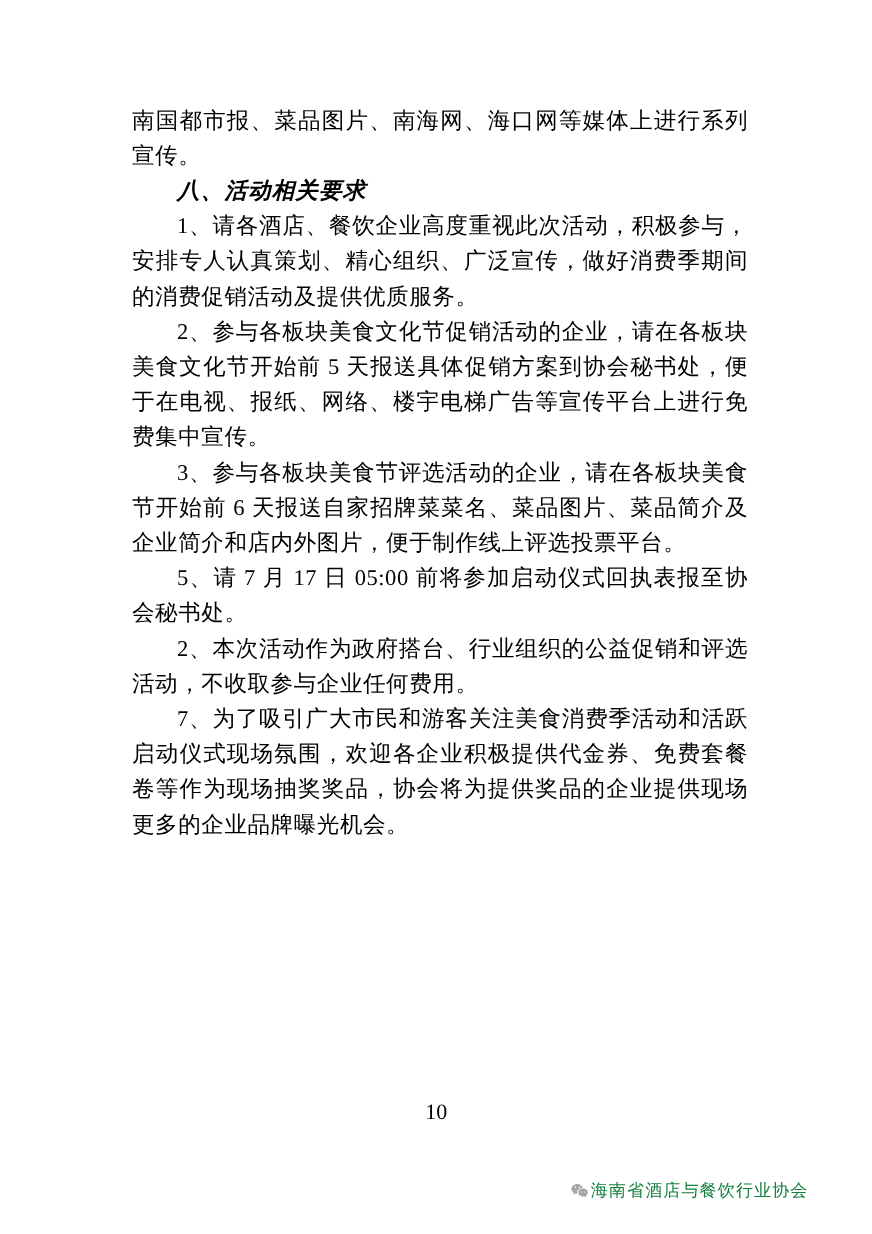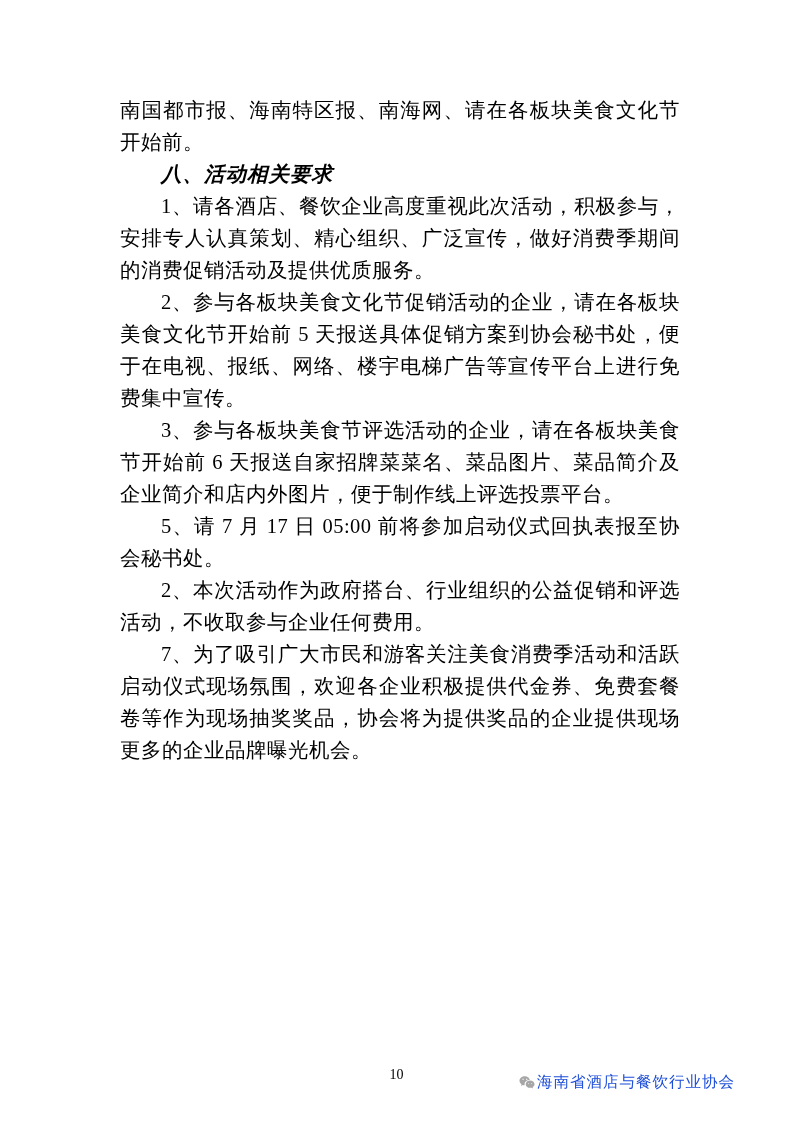--- a/index.html
+++ b/index.html
@@ -36,52 +36,52 @@
   .heading {
     margin: 0;
     text-indent: 2em;
     font-weight: bold;
     font-family: "Liberation Sans", "DejaVu Sans", sans-serif;
     letter-spacing: 1px;
     font-style: italic;
   }
   .page-number {
     position: absolute;
-    top: 1067px;
+    top: 1000px;
     left: 0;
     width: 100%;
     text-align: center;
-    font-size: 14px;
+    font-size: 20px;
     color: #000000;
   }
   .footer-brand {
     position: absolute;
     top: 1072px;
     right: 58px;
     display: flex;
     align-items: center;
     gap: 0;
-    color: #1d4ed8;
+    color: #15803d;
     font-size: 15.5px;
     font-family: Liberation Sans, sans-serif;
     letter-spacing: 1px;
   }
   .wechat-icon {
     display: inline-block;
     width: 20px;
     height: 20px;
   }
 </style>
 </head>
 <body>
 
 <div class="page">
 
   <div class="content">
-    <p class="para no-indent">南国都市报、海南特区报、南海网、请在各板块美食文化节开始前。</p>
+    <p class="para no-indent">南国都市报、菜品图片、南海网、海口网等媒体上进行系列宣传。</p>
 
     <p class="heading">八、活动相关要求</p>
 
     <p class="para">1、请各酒店、餐饮企业高度重视此次活动，积极参与，安排专人认真策划、精心组织、广泛宣传，做好消费季期间的消费促销活动及提供优质服务。</p>
 
     <p class="para">2、参与各板块美食文化节促销活动的企业，请在各板块美食文化节开始前 5 天报送具体促销方案到协会秘书处，便于在电视、报纸、网络、楼宇电梯广告等宣传平台上进行免费集中宣传。</p>
 
     <p class="para">3、参与各板块美食节评选活动的企业，请在各板块美食节开始前 6 天报送自家招牌菜菜名、菜品图片、菜品简介及企业简介和店内外图片，便于制作线上评选投票平台。</p>
 
 

